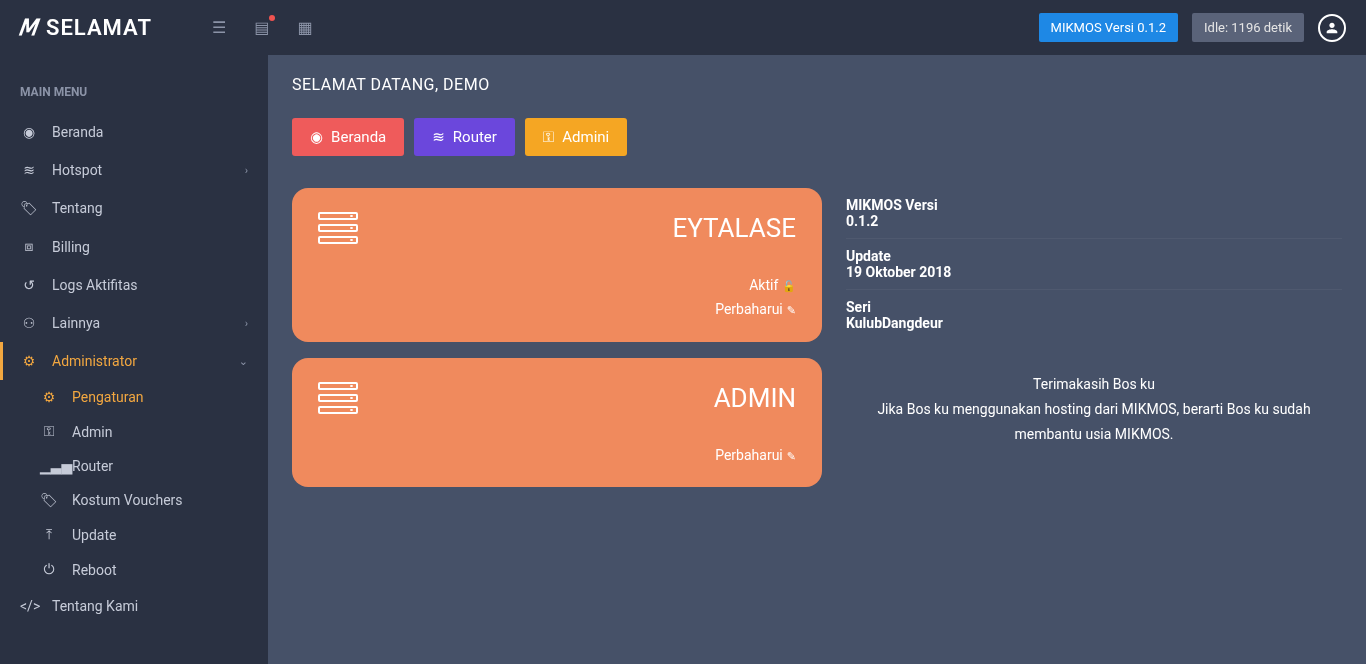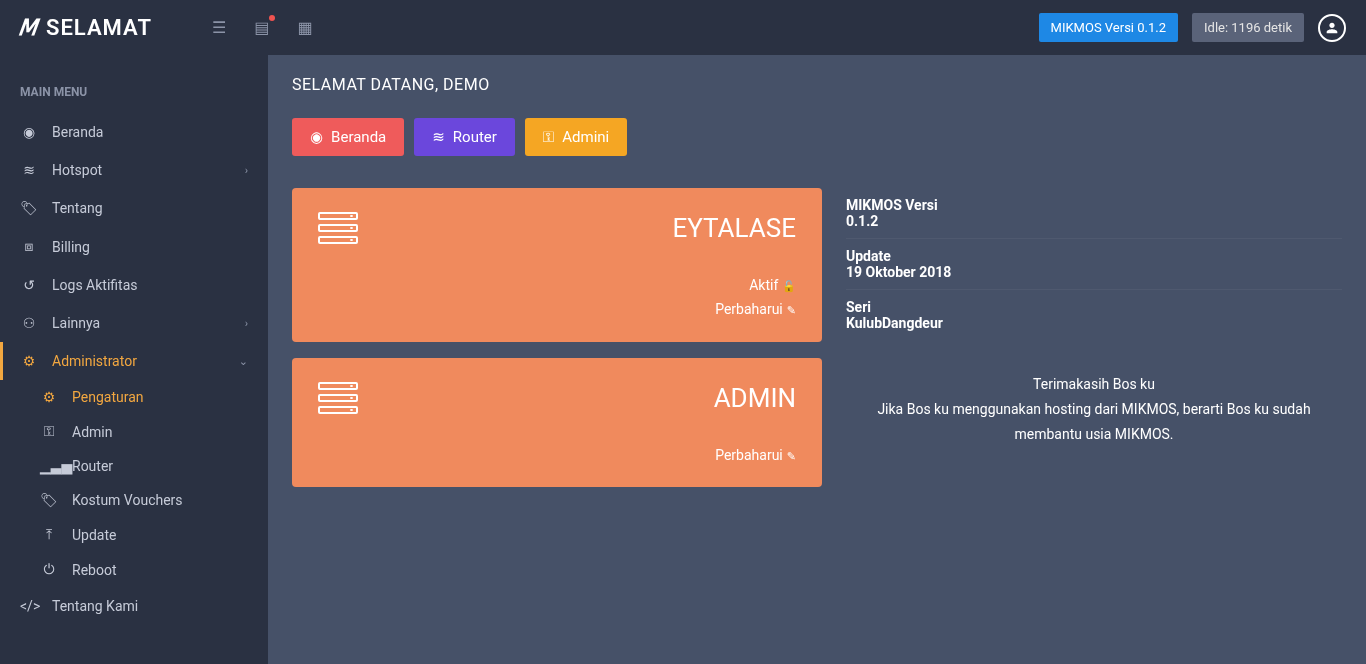--- a/index.html
+++ b/index.html
@@ -33,21 +33,21 @@
 .page-title { font-size: 16px; font-weight: 400; letter-spacing: 0.5px; margin-bottom: 24px; text-transform: uppercase; }
 
 .tabs { display: flex; gap: 10px; margin-bottom: 32px; }
 .tab { display: flex; align-items: center; gap: 8px; padding: 10px 18px; border-radius: 3px; font-size: 15px; cursor: pointer; color: #fff; }
 .tab-red { background: #ef5b5b; }
 .tab-purple { background: #6b47dc; }
 .tab-yellow { background: #f5a623; }
 
 .content-row { display: flex; gap: 24px; align-items: flex-start; }
 .col-left { width: 530px; display: flex; flex-direction: column; gap: 16px; }
-.card { background: #f08a5d; border-radius: 4px; padding: 24px 26px 20px; color: #fff; }
+.card { background: #f08a5d; border-radius: 16px; padding: 24px 26px 20px; color: #fff; }
 .card-top { display: flex; align-items: center; justify-content: space-between; }
 .card-title { font-size: 26px; font-weight: 400; }
 .card-lines { margin-top: 30px; text-align: right; font-size: 14px; line-height: 1.7; }
 .card-lines span { cursor: pointer; }
 .small-icon { font-size: 11px; margin-left: 4px; }
 
 .col-right { flex: 1; }
 .info-table { width: 100%; }
 .info-row { display: flex; padding: 9px 0; flex-direction: column; }
 .info-row + .info-row { border-top: 1px solid rgba(255,255,255,0.05); }

